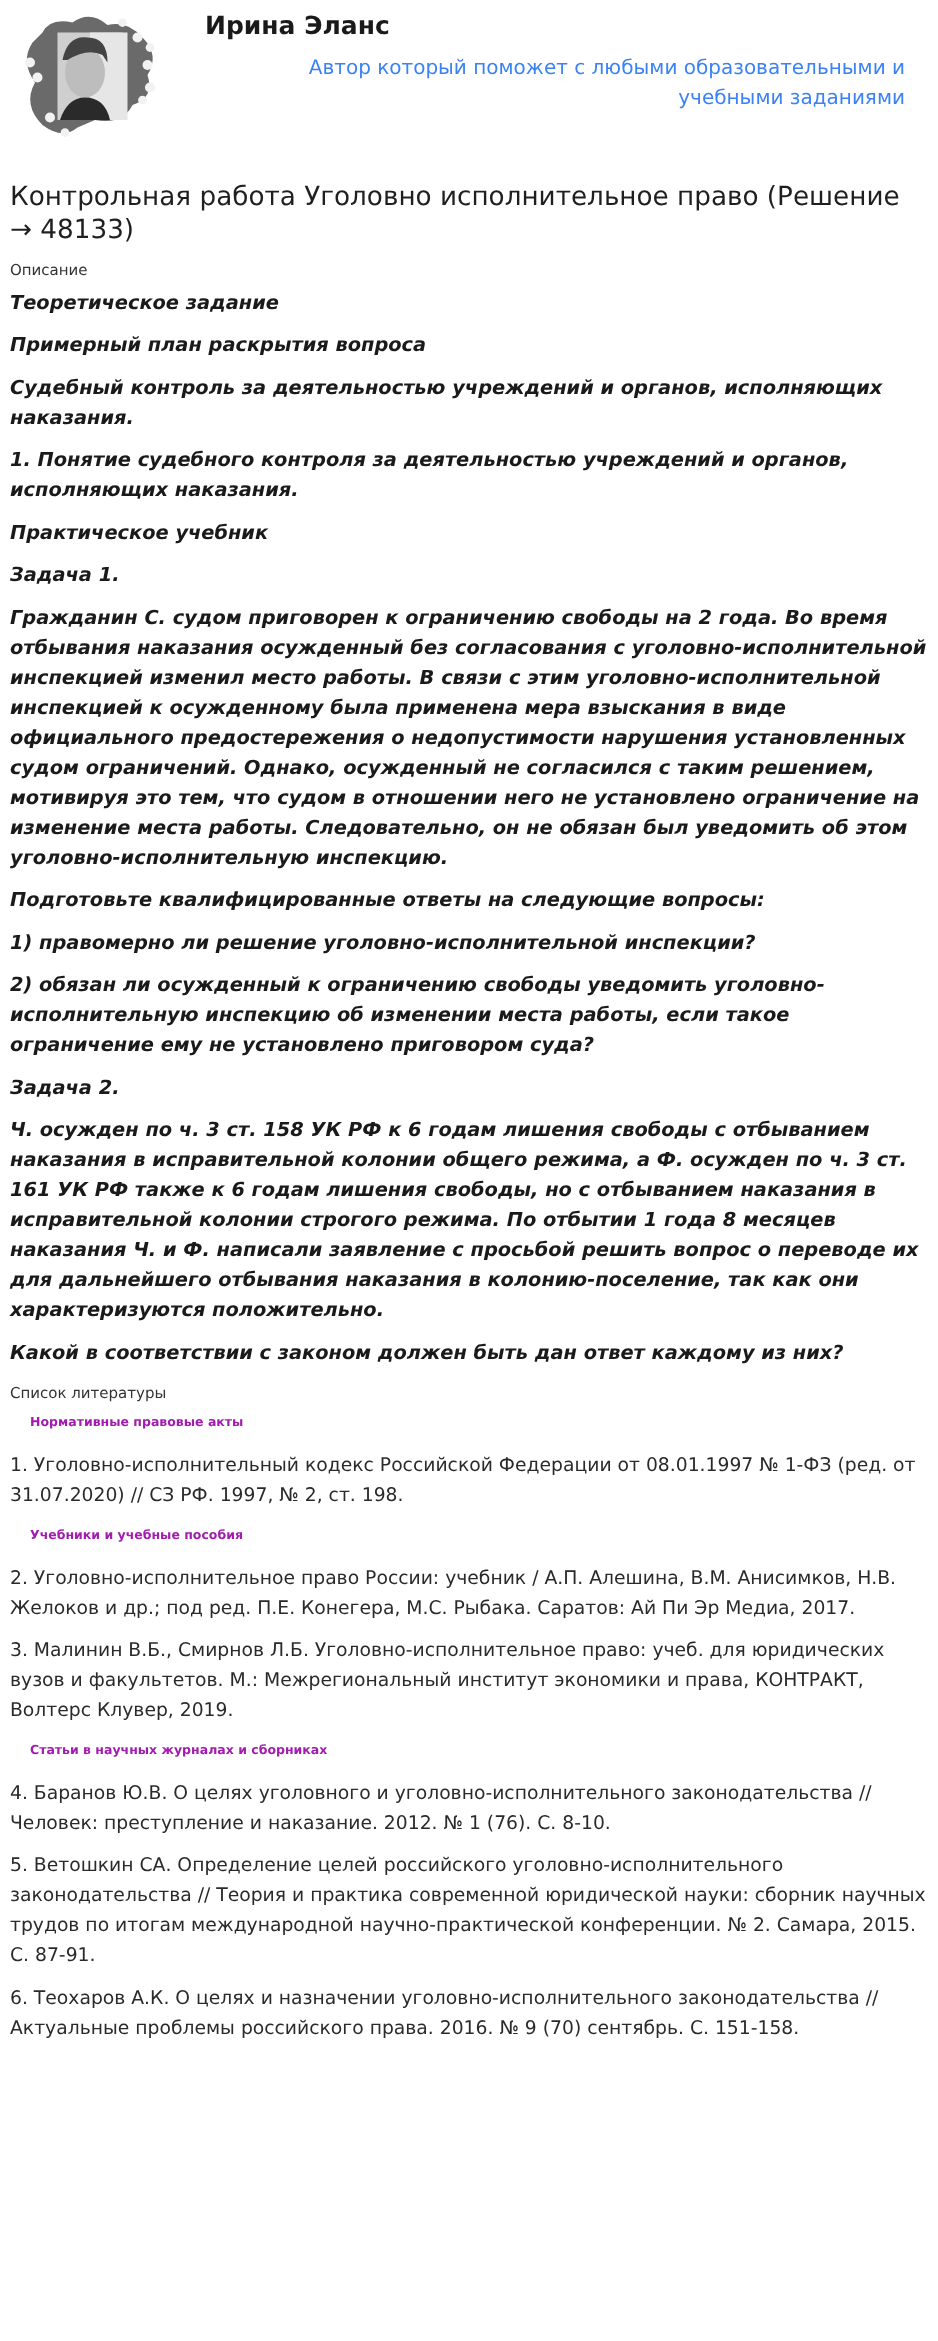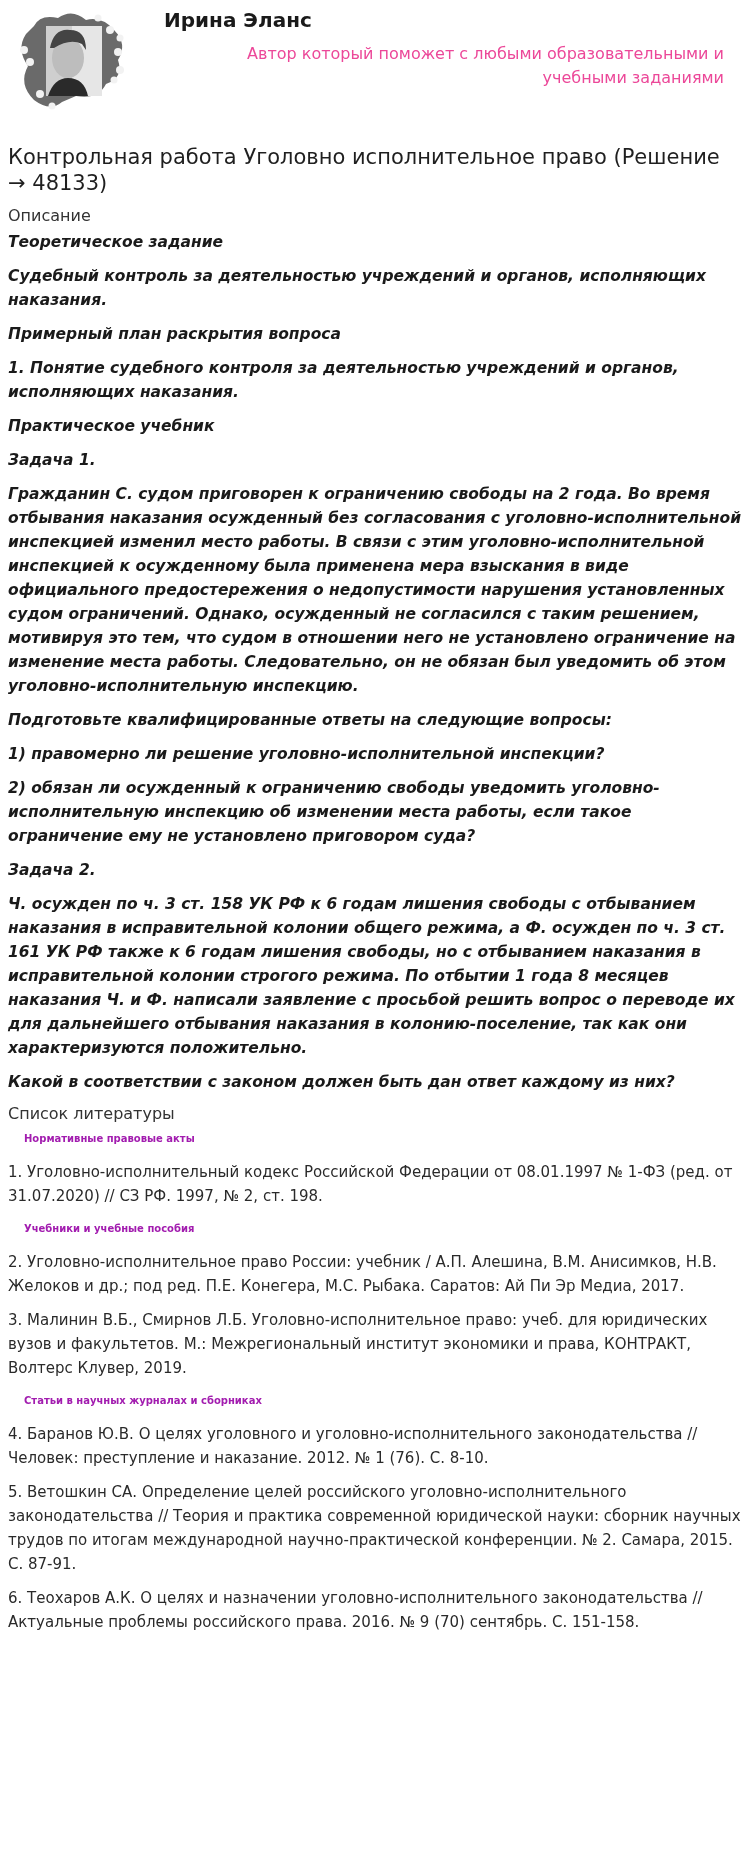--- a/index.html
+++ b/index.html
@@ -23,32 +23,32 @@
     position: absolute;
     left: 164px; top: 8px;
     font-size: 20px; font-weight: bold;
     color: #1a1a1a;
   }
   .author-desc {
     position: absolute;
     left: 164px; top: 42px;
     width: 560px;
     font-size: 16px; line-height: 24px;
-    color: #ec4899;
+    color: #3b82f6;
   }
   .page-title {
     margin: 28px 8px 0 8px;
     font-size: 21px;
     line-height: 26px;
     font-weight: normal;
     color: #1f1f1f;
   }
   .section-label {
     margin: 10px 8px 0 8px;
-    font-size: 16px;
+    font-size: 12px;
     line-height: 20px;
     color: #333;
   }
   .desc {
     margin: 0 8px;
   }
   .desc p {
     margin: 0 0 10px 0;
     font-size: 15.5px;
     line-height: 24px;
@@ -95,22 +95,22 @@
   </svg>
   <div class="author-name">Ирина Эланс</div>
   <div class="author-desc">Автор который поможет с любыми образовательными и учебными заданиями</div>
 </div>
 
 <h1 class="page-title">Контрольная работа Уголовно исполнительное право (Решение → 48133)</h1>
 
 <div class="section-label">Описание</div>
 <div class="desc">
   <p class="first">Теоретическое задание</p>
+  <p>Примерный план раскрытия вопроса</p>
   <p>Судебный контроль за деятельностью учреждений и органов, исполняющих наказания.</p>
-  <p>Примерный план раскрытия вопроса</p>
   <p>1. Понятие судебного контроля за деятельностью учреждений и органов, исполняющих наказания.</p>
   <p>Практическое учебник</p>
   <p>Задача 1.</p>
   <p>Гражданин С. судом приговорен к ограничению свободы на 2 года. Во время отбывания наказания осужденный без согласования с уголовно-исполнительной инспекцией изменил место работы. В связи с этим уголовно-исполнительной инспекцией к осужденному была применена мера взыскания в виде официального предостережения о недопустимости нарушения установленных судом ограничений. Однако, осужденный не согласился с таким решением, мотивируя это тем, что судом в отношении него не установлено ограничение на изменение места работы. Следовательно, он не обязан был уведомить об этом уголовно-исполнительную инспекцию.</p>
   <p>Подготовьте квалифицированные ответы на следующие вопросы:</p>
   <p>1) правомерно ли решение уголовно-исполнительной инспекции?</p>
   <p>2) обязан ли осужденный к ограничению свободы уведомить уголовно-исполнительную инспекцию об изменении места работы, если такое ограничение ему не установлено приговором суда?</p>
   <p>Задача 2.</p>
   <p>Ч. осужден по ч. 3 ст. 158 УК РФ к 6 годам лишения свободы с отбыванием наказания в исправительной колонии общего режима, а Ф. осужден по ч. 3 ст. 161 УК РФ также к 6 годам лишения свободы, но с отбыванием наказания в исправительной колонии строгого режима. По отбытии 1 года 8 месяцев наказания Ч. и Ф. написали заявление с просьбой решить вопрос о переводе их для дальнейшего отбывания наказания в колонию-поселение, так как они характеризуются положительно.</p>
   <p>Какой в соответствии с законом должен быть дан ответ каждому из них?</p>

